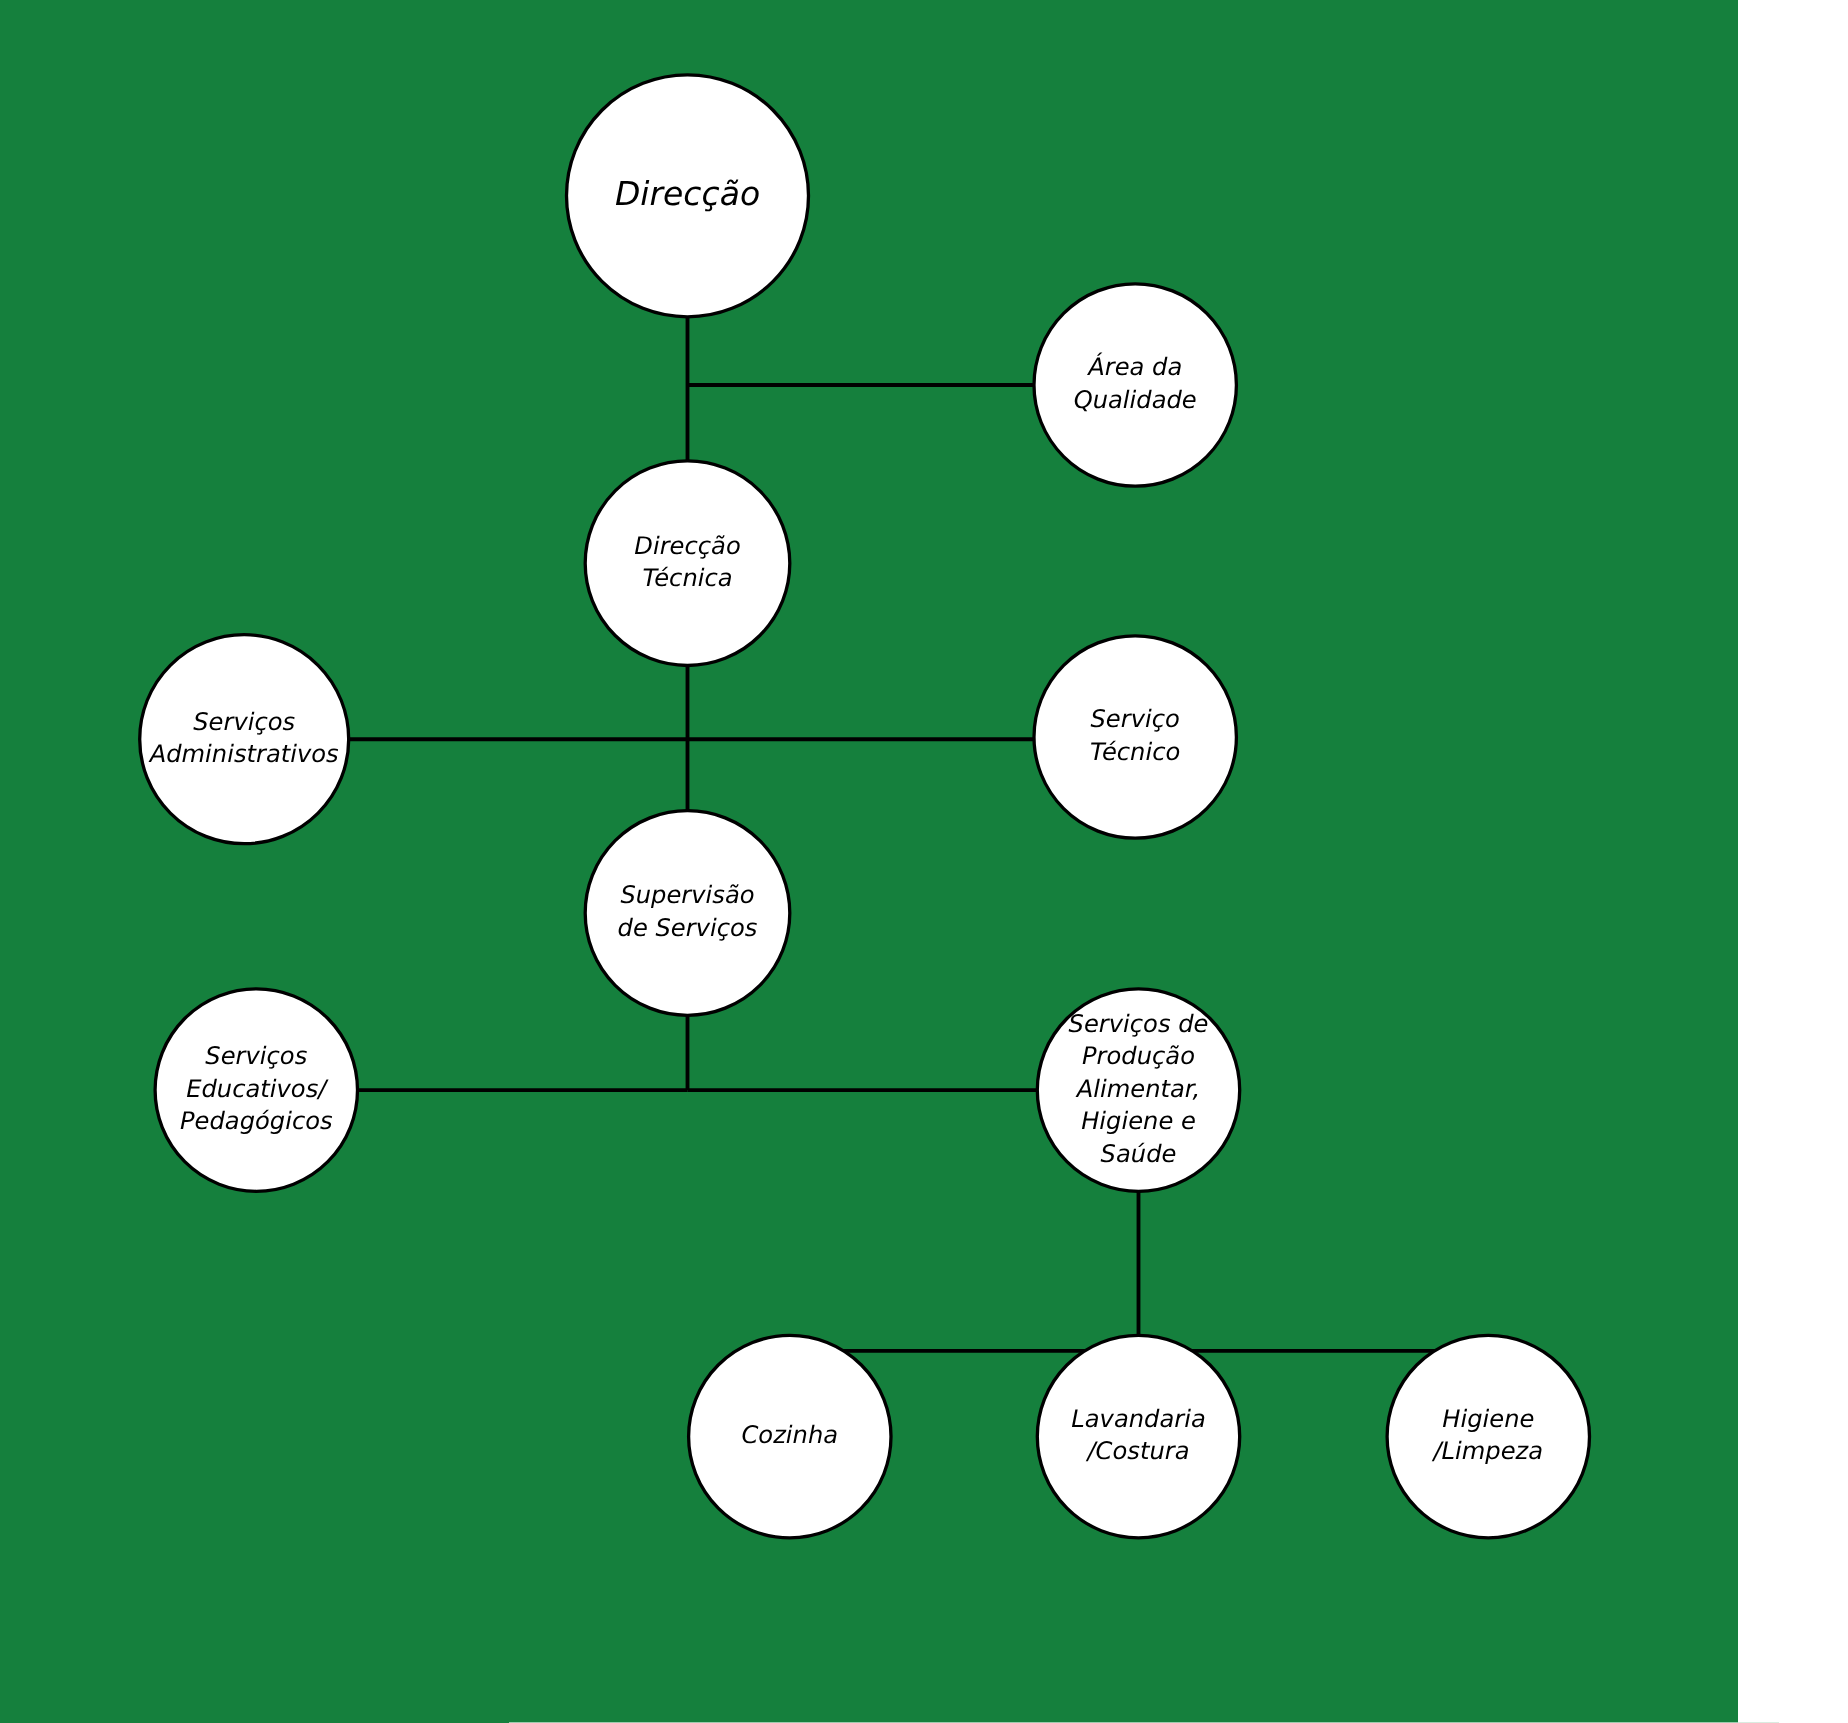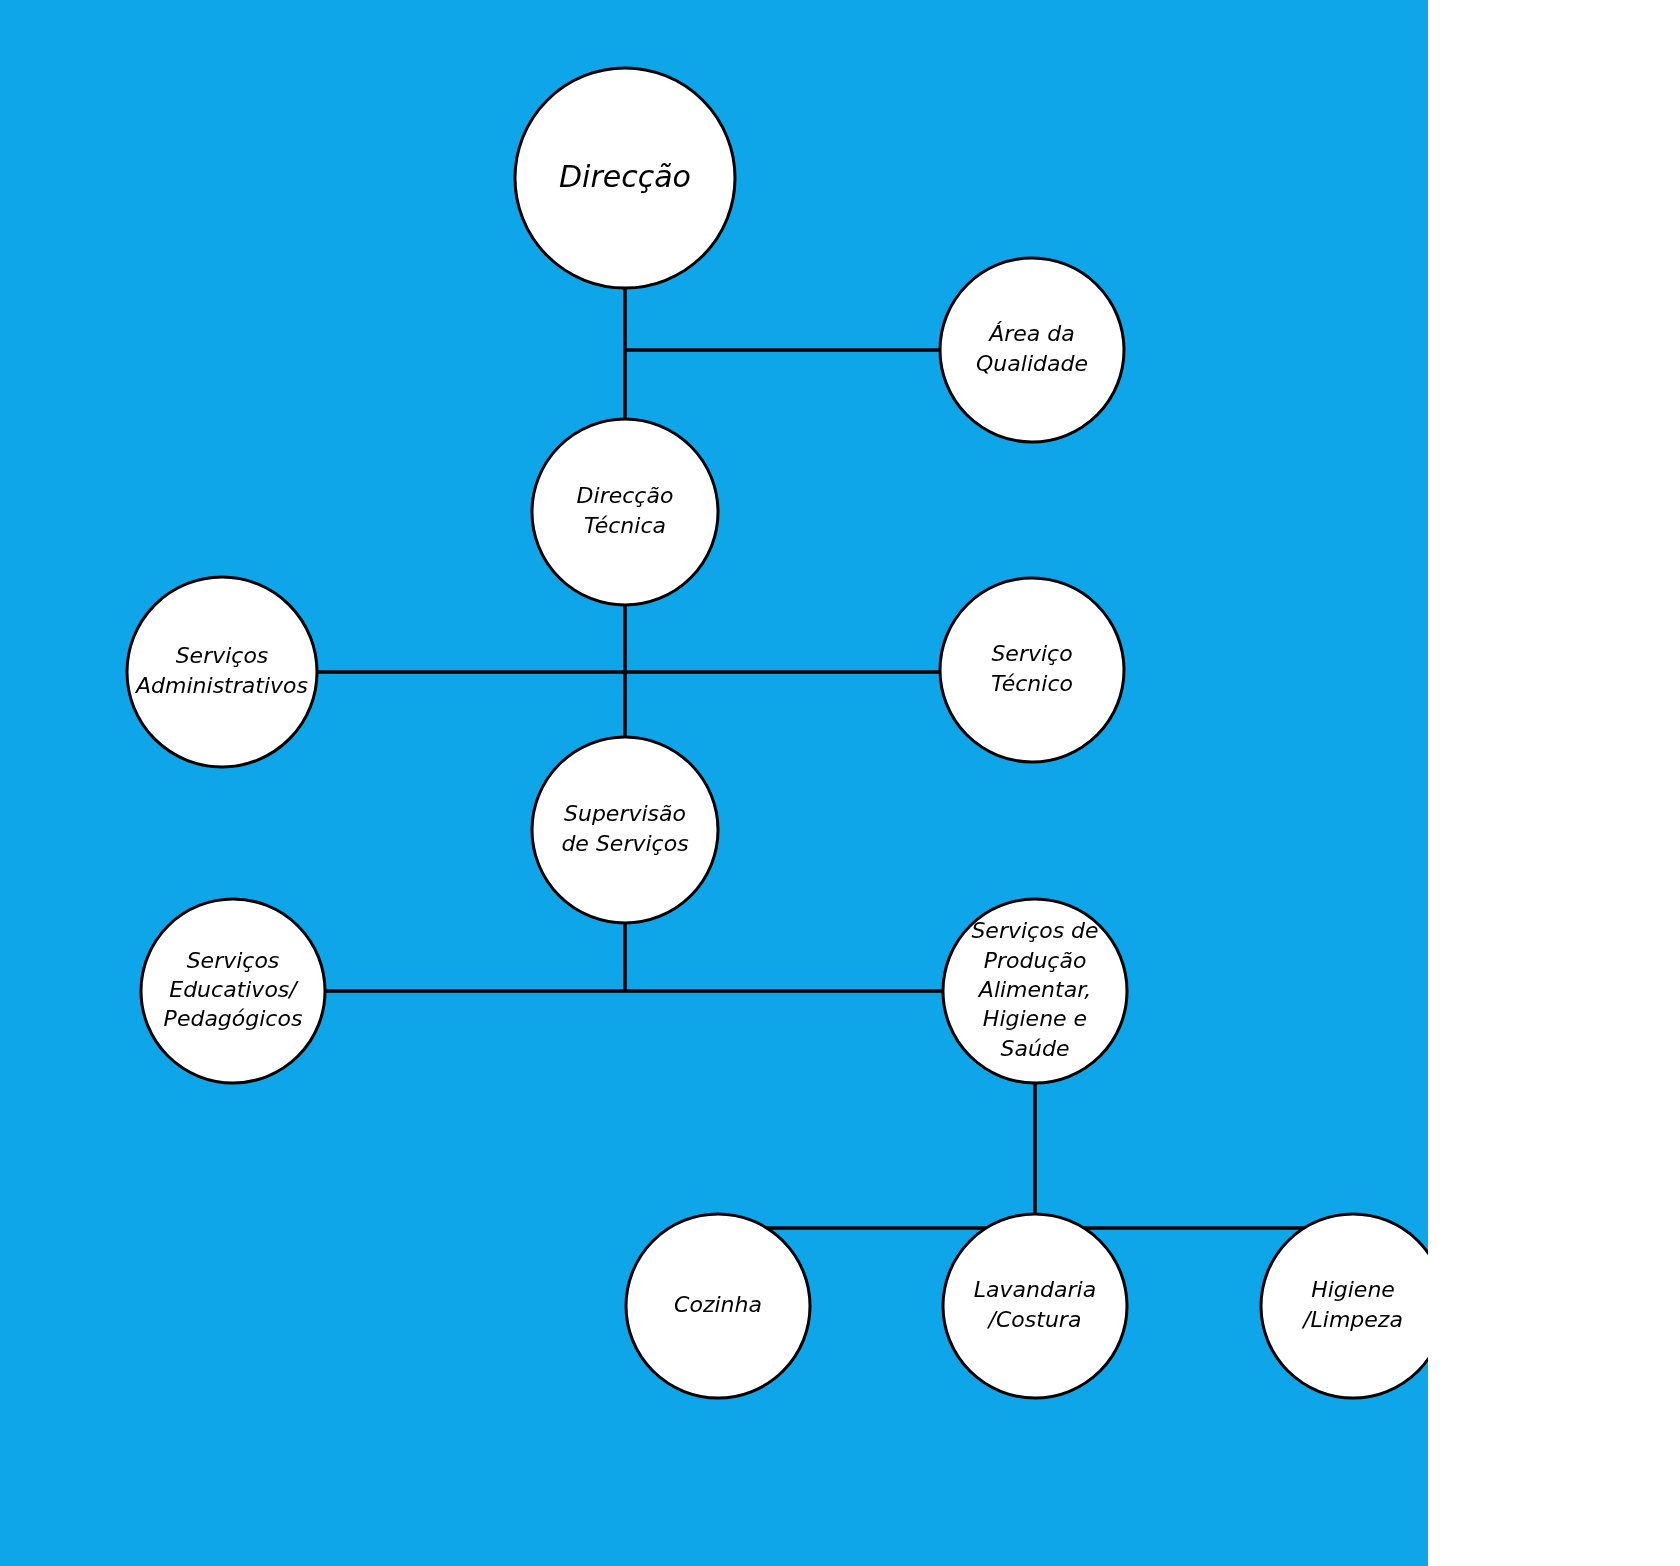--- a/index.html
+++ b/index.html
@@ -5,23 +5,23 @@
   html, body {
     margin: 0;
     padding: 0;
     background: #ffffff;
   }
   body {
     font-family: "DejaVu Sans", sans-serif;
   }
   #chart-root {
     position: relative;
-    width: 1428px;
+    width: 1580px;
     height: 1566px;
-    background: #0ea5e9;
+    background: #15803d;
     overflow: hidden;
   }
   svg#org-svg {
     display: block;
     width: 1680px;
     height: 1566px;
   }
   .node-circle {
     fill: #ffffff;
     stroke: #000000;

